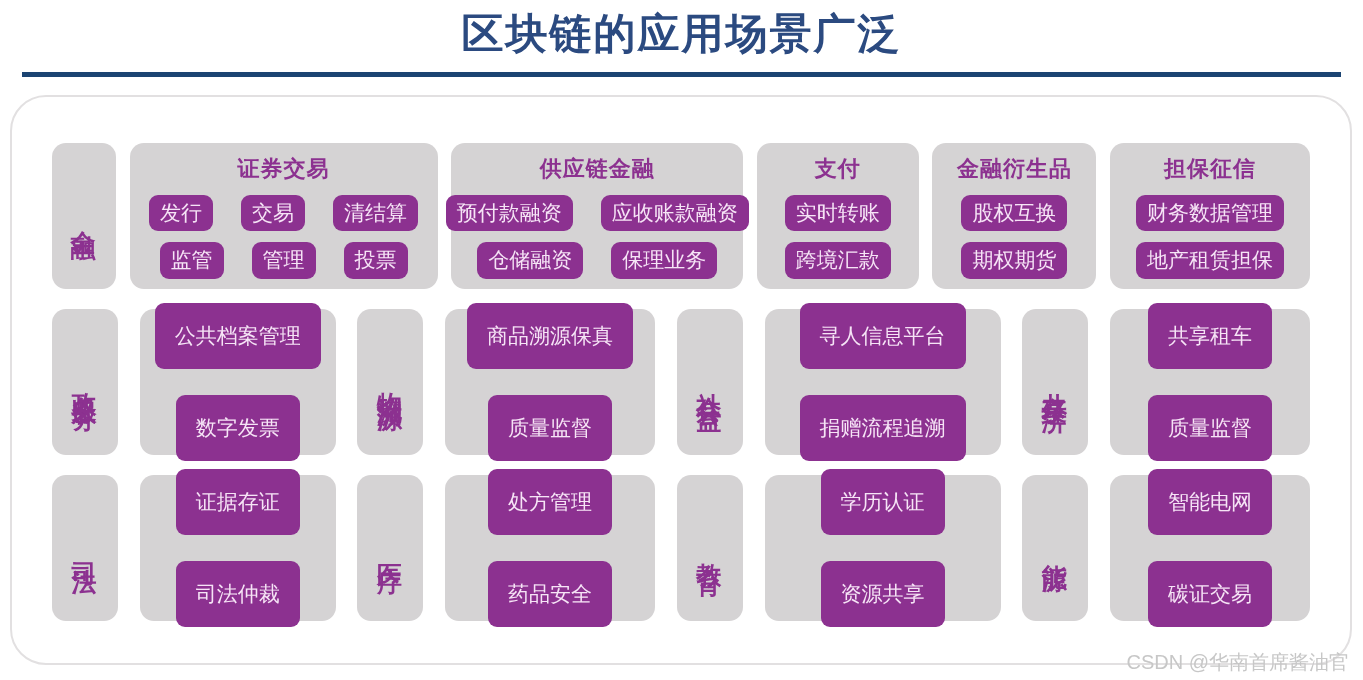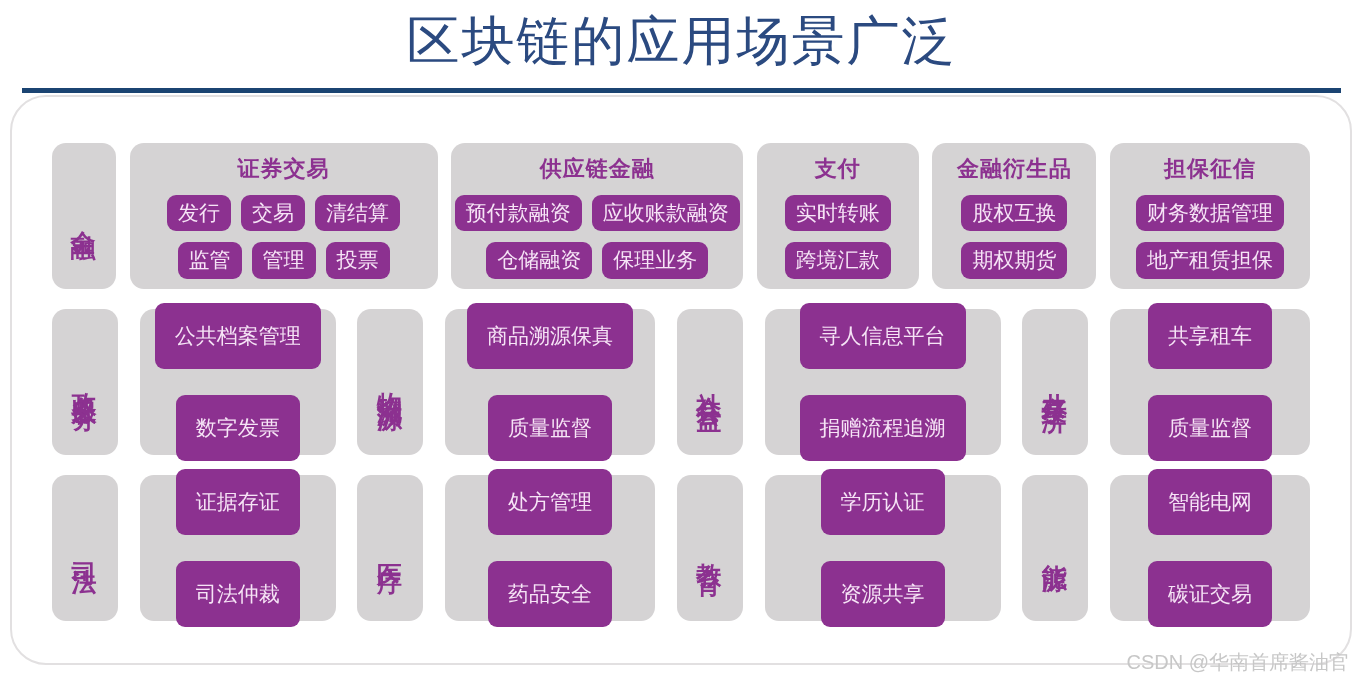--- a/index.html
+++ b/index.html
@@ -3,21 +3,21 @@
 <meta charset="utf-8">
 <style>
   * { margin:0; padding:0; box-sizing:border-box; }
   body { background:#ffffff; }
   .page {
     position:relative; width:1363px; height:680px; background:#ffffff;
     overflow:hidden; font-family:"Liberation Sans","DejaVu Sans",sans-serif;
   }
   .title {
     margin:6px 0 10px; text-align:center;
-    font-size:53px; font-weight:normal; color:#2b4a80; letter-spacing:2px;
+    font-size:42px; font-weight:bold; color:#2b4a80; letter-spacing:2px;
   }
   .title-rule { height:5px; background:#1b4472; margin:0 22px; }
   .board {
     position:absolute; left:10px; right:11px; top:95px; height:570px;
     border:2px solid #e2e0e1; border-radius:36px;
     padding:46px 40px 0; display:flex; flex-direction:column; gap:20px;
     background:#ffffff;
   }
   .row { display:flex; justify-content:space-between; height:146px; }
   .row > * { flex-shrink:0; height:146px; }
@@ -27,21 +27,21 @@
     writing-mode:vertical-rl; text-orientation:upright;
     color:#8c3190; font-size:25px; font-weight:bold; letter-spacing:5px;
   }
   .group {
     background:#d5d3d4; border-radius:14px;
     display:flex; flex-direction:column; align-items:center;
   }
   .group.headed { padding-top:11px; gap:11px; }
   .group.centered { justify-content:center; gap:26px; }
   .gheader { color:#8c3190; font-size:22px; font-weight:bold; letter-spacing:1px; }
-  .badge-row { display:flex; gap:10px; justify-content:center; }
+  .badge-row { display:flex; gap:28px; justify-content:center; }
   .badge {
     background:#8c3190; color:#f6e4f6; font-size:21px; line-height:1.45;
     padding:3px 11px; border-radius:9px; white-space:nowrap;
   }
   .r2 .badge, .r3 .badge { padding:18px 20px; }
   
   .r1 > :nth-child(1){width:64px}
   .r1 > :nth-child(2){width:308px}
   .r1 > :nth-child(3){width:292px}
   .r1 > :nth-child(4){width:162px}

